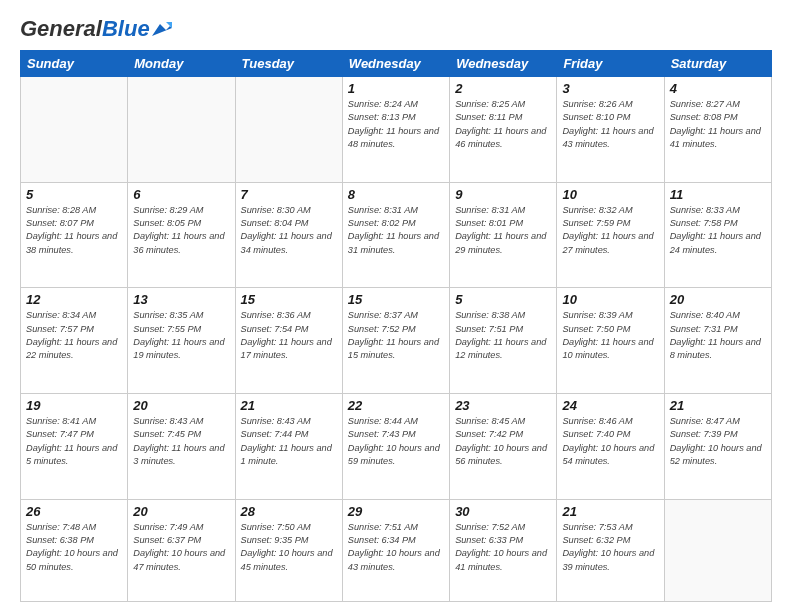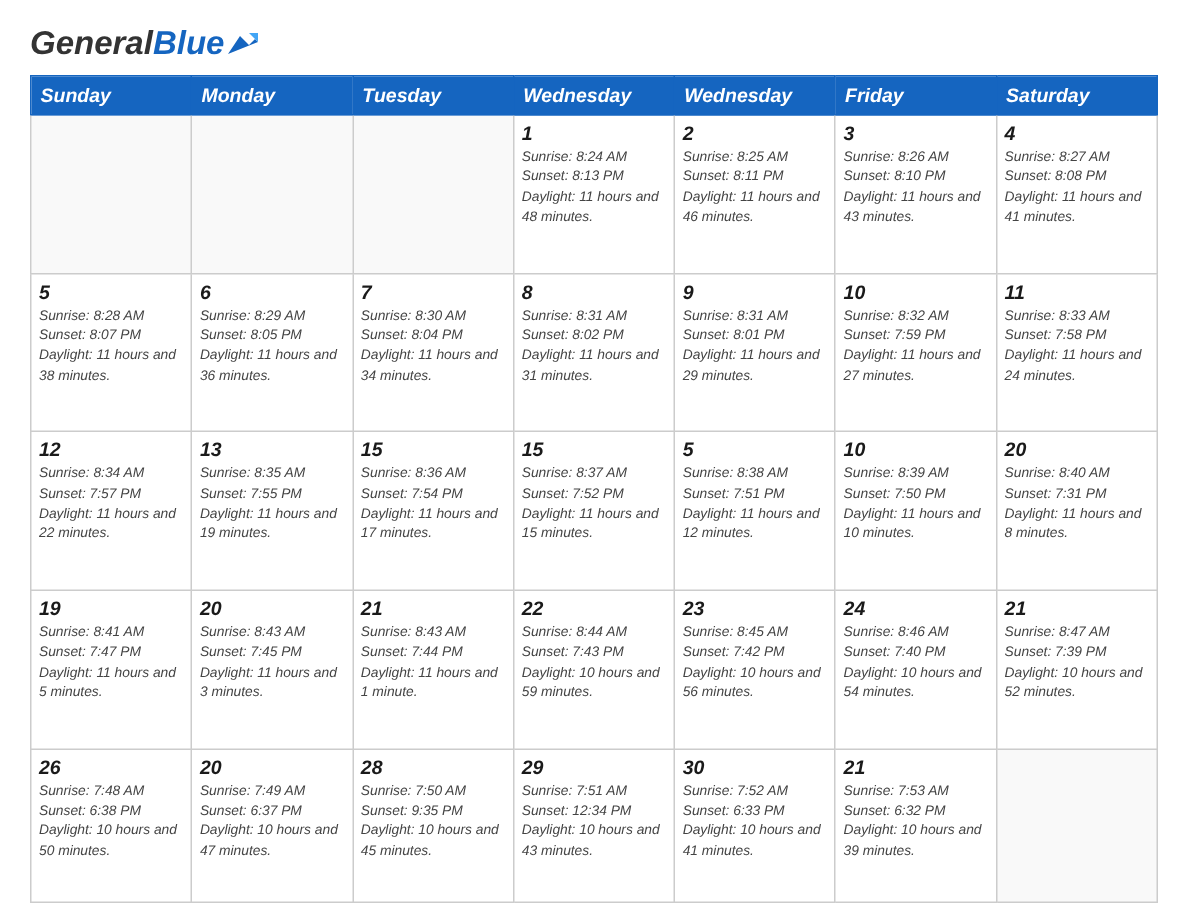--- a/index.html
+++ b/index.html
@@ -342,21 +342,21 @@
           <td>
             <span class="day-num">28</span>
             <div class="day-info">Sunrise: 7:50 AM
 Sunset: 9:35 PM
 Daylight: 10 hours
 and 45 minutes.</div>
           </td>
           <td>
             <span class="day-num">29</span>
             <div class="day-info">Sunrise: 7:51 AM
-Sunset: 12:34 PM
+Sunset: 6:34 PM
 Daylight: 10 hours
 and 43 minutes.</div>
           </td>
           <td>
             <span class="day-num">30</span>
             <div class="day-info">Sunrise: 7:52 AM
 Sunset: 6:33 PM
 Daylight: 10 hours
 and 41 minutes.</div>
           </td>

